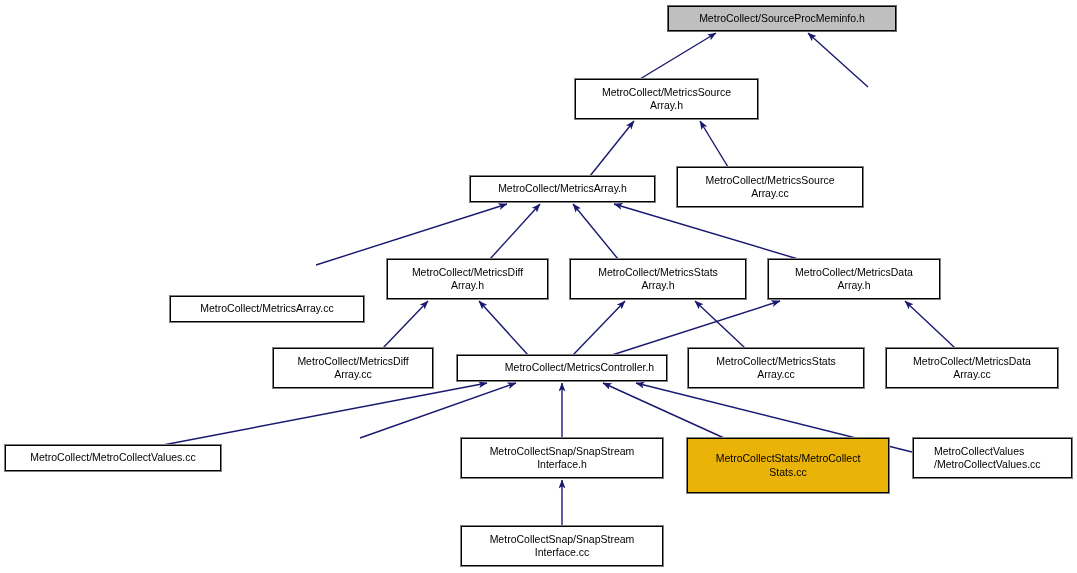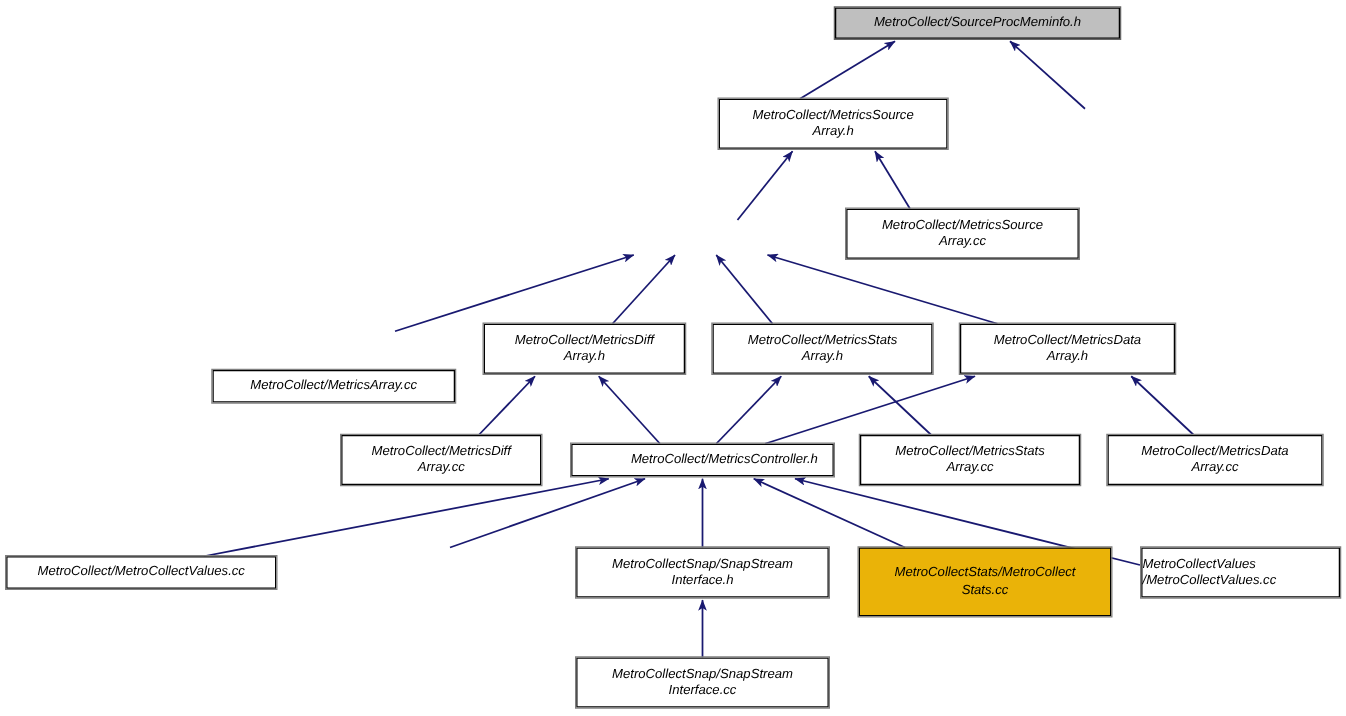--- a/index.html
+++ b/index.html
@@ -40,25 +40,24 @@
     z-index: 5;
   }
   .node.root {
     background: #bfbfbf;
     border: 1px solid #000000;
     outline: 1px solid #666666;
   }
   .node.leftalign {
     justify-content: flex-start;
     text-align: left;
-    padding-left: 0;
+    padding-left: 20px;
   }
   .node-label {
     display: block;
-    font-style: italic;
   }
 </style>
 </head>
 <body>
 
 <div id="graph-root" style="background: rgb(255, 255, 255);">
   <svg id="edge-layer" width="1077" height="573" viewBox="0 0 1077 573" xmlns="http://www.w3.org/2000/svg">
       <defs>
         <marker id="arrowhead" markerWidth="9" markerHeight="7" refX="8.5" refY="3.5" orient="auto" markerUnits="userSpaceOnUse">
           <path d="M0,0 L9,3.5 L0,7 L2.2,3.5 Z" fill="#191970"></path>
@@ -81,20 +80,21 @@
       <line x1="163" y1="445" x2="487" y2="383" stroke="#191970" stroke-width="1.4" marker-end="url(#arrowhead)"></line>
       <line x1="360" y1="438" x2="516" y2="383" stroke="#191970" stroke-width="1.4" marker-end="url(#arrowhead)"></line>
       <line x1="562" y1="438" x2="562" y2="383" stroke="#191970" stroke-width="1.4" marker-end="url(#arrowhead)"></line>
       <line x1="724" y1="438" x2="603" y2="383" stroke="#191970" stroke-width="1.4" marker-end="url(#arrowhead)"></line>
       <line x1="912" y1="452" x2="636" y2="383" stroke="#191970" stroke-width="1.4" marker-end="url(#arrowhead)"></line>
       <line x1="562" y1="526" x2="562" y2="480" stroke="#191970" stroke-width="1.4" marker-end="url(#arrowhead)"></line>
     </svg>
 <div class="node root" style="left: 668px; top: 6px; width: 228px; height: 25px; background: rgb(191, 191, 191);"><span class="node-label">MetroCollect/SourceProcMeminfo.h</span></div>
     <div class="node" style="left: 575px; top: 79px; width: 183px; height: 40px; background: rgb(255, 255, 255);"><span class="node-label">MetroCollect/MetricsSource
 Array.h</span></div>
+    <div class="node" style="left: 470px; top: 176px; width: 185px; height: 26px; background: rgb(255, 255, 255);"><span class="node-label">MetroCollect/MetricsArray.h</span></div>
     <div class="node" style="left: 677px; top: 167px; width: 186px; height: 40px; background: rgb(255, 255, 255);"><span class="node-label">MetroCollect/MetricsSource
 Array.cc</span></div>
     <div class="node" style="left: 170px; top: 265px; width: 194px; height: 26px; background: rgb(255, 255, 255); margin-top: 31px;"><span class="node-label">MetroCollect/MetricsArray.cc</span></div>
     <div class="node" style="left: 387px; top: 259px; width: 161px; height: 40px; background: rgb(255, 255, 255);"><span class="node-label">MetroCollect/MetricsDiff
 Array.h</span></div>
     <div class="node" style="left: 570px; top: 259px; width: 176px; height: 40px; background: rgb(255, 255, 255);"><span class="node-label">MetroCollect/MetricsStats
 Array.h</span></div>
     <div class="node" style="left: 768px; top: 259px; width: 172px; height: 40px; background: rgb(255, 255, 255);"><span class="node-label">MetroCollect/MetricsData
 Array.h</span></div>
     <div class="node" style="left: 273px; top: 348px; width: 160px; height: 40px; background: rgb(255, 255, 255);"><span class="node-label">MetroCollect/MetricsDiff

